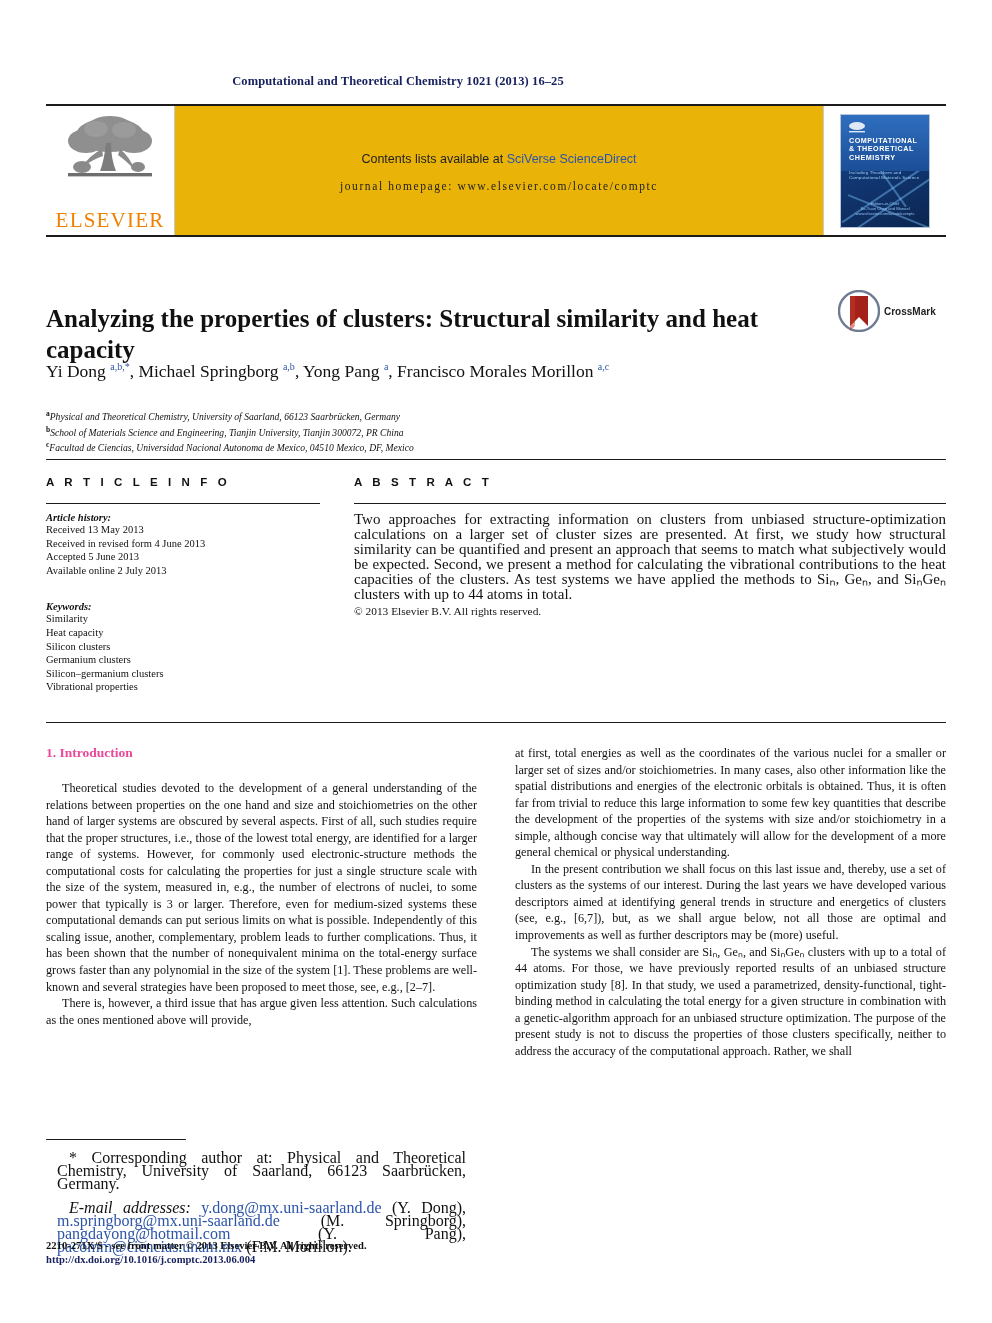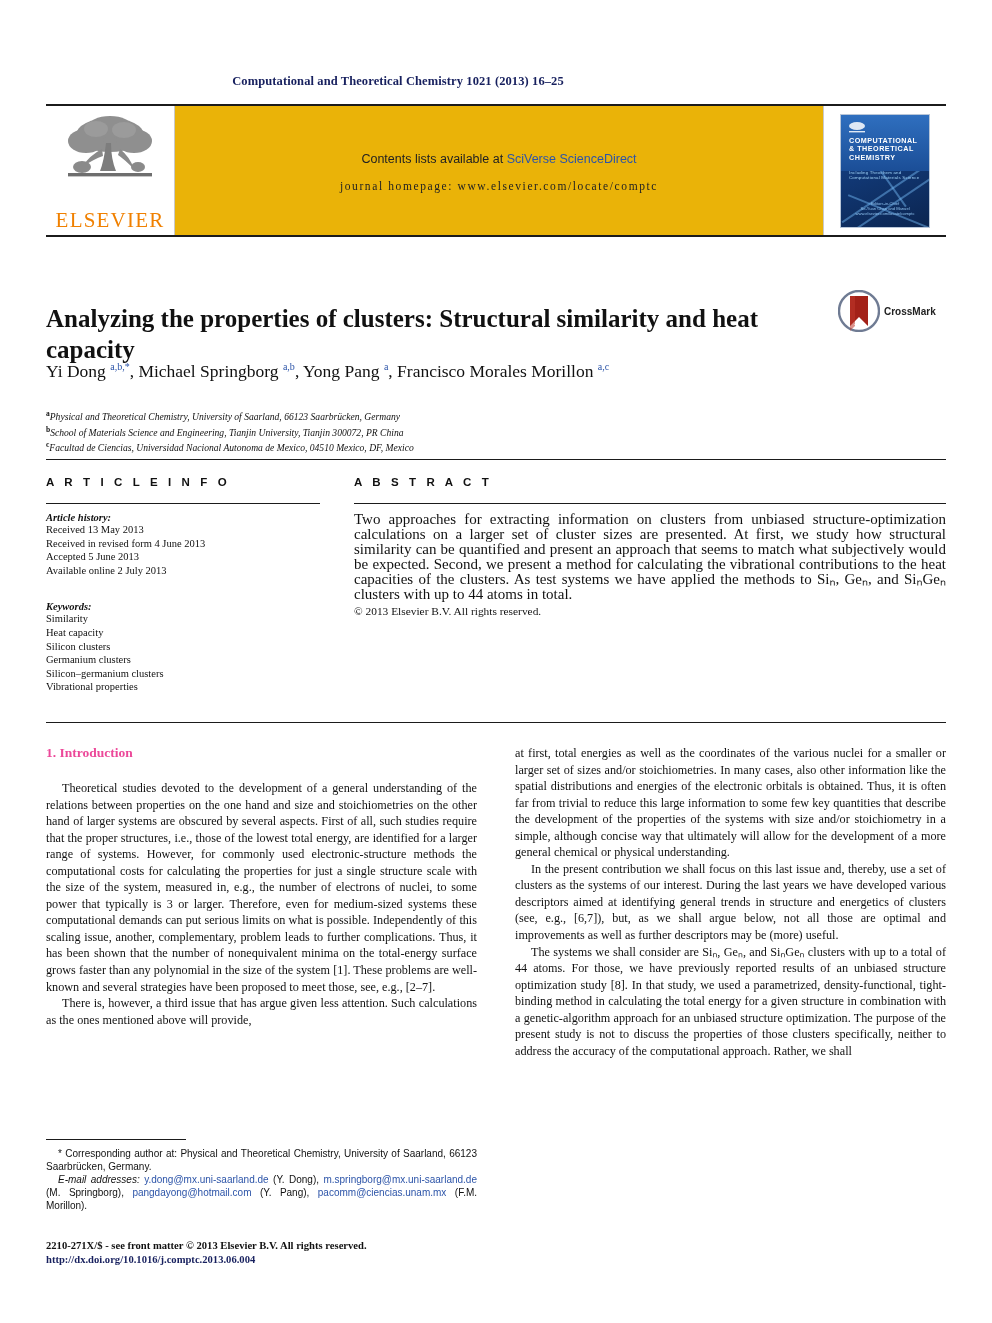--- a/index.html
+++ b/index.html
@@ -322,26 +322,26 @@
     left: 46px;
     top: 1139px;
     width: 431px;
   }
   .footnote-rule {
     border-top: 1px solid #1b1b1b;
     width: 140px;
     margin-bottom: 7px;
   }
   .footnote {
-    font-family: Liberation Sans, sans-serif;
-    font-size: 10px;
+    font-family: Liberation Serif, serif;
+    font-size: 16px;
     line-height: 13px;
     text-align: justify;
     color: #111;
-    margin: 0;
+    margin: 11px;
   }
   .footnote.indent { text-indent: 12px; }
   .footnote .em { font-style: italic; }
   .mail { color: #2c54a8; }
 
   .imprint {
     position: absolute;
     left: 46px;
     top: 1239px;
     width: 431px;

